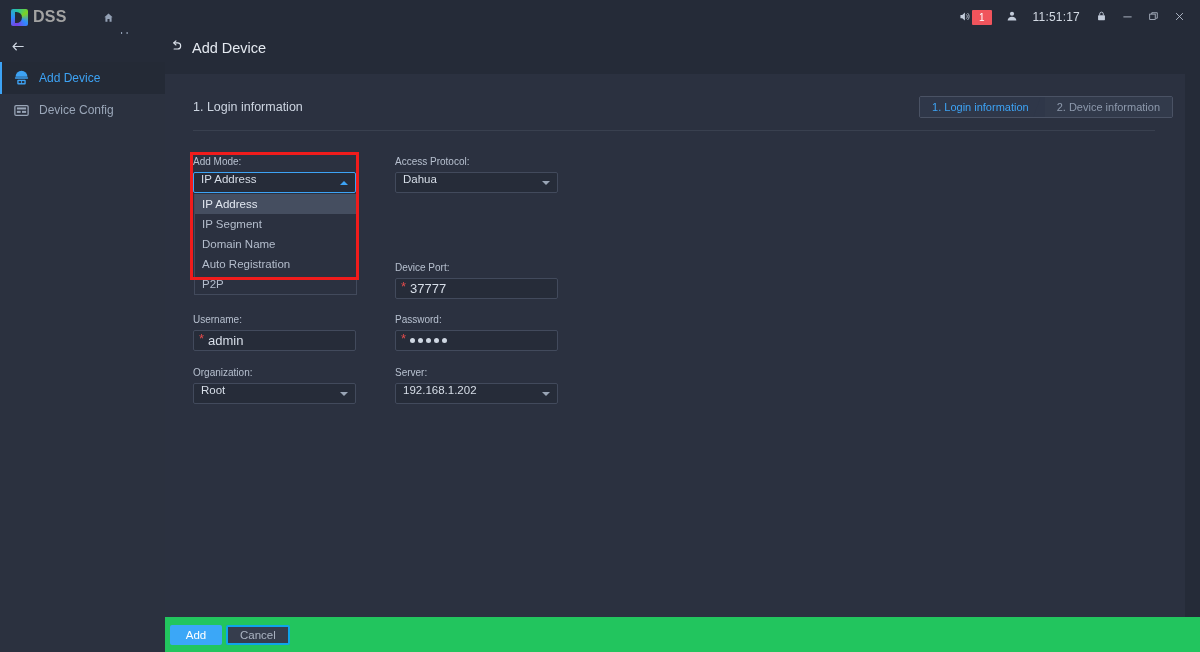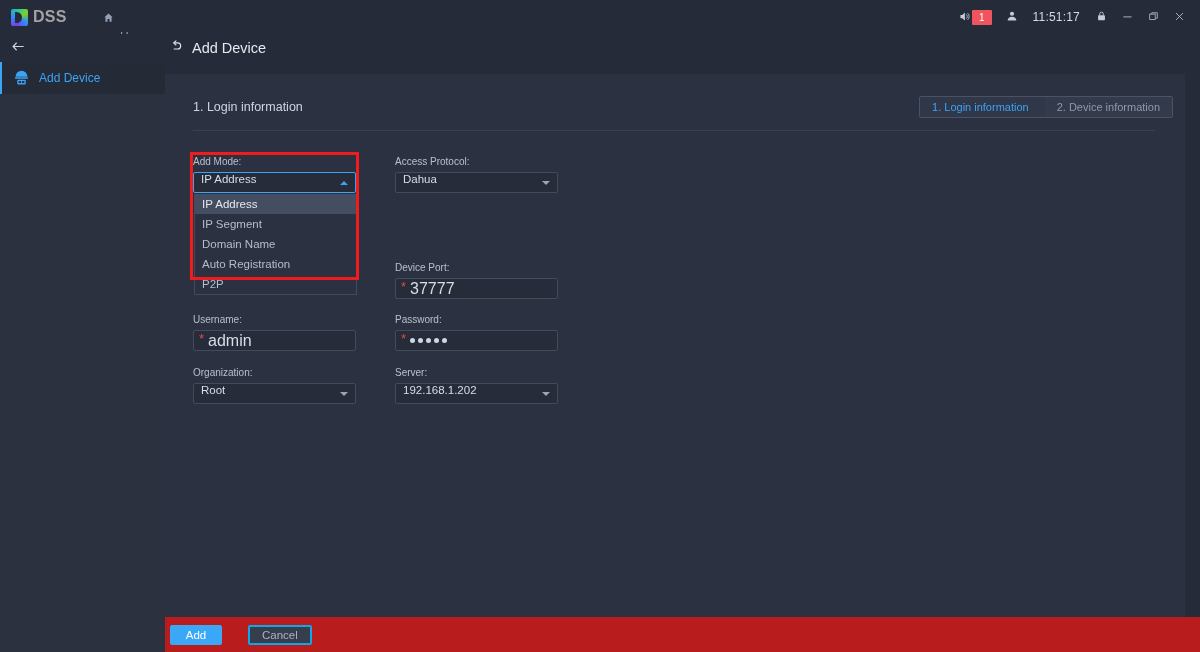--- a/index.html
+++ b/index.html
@@ -143,21 +143,21 @@
   .inp {
     width: 163px; height: 21px; background: #262c39;
     border: 1px solid #424a5c; border-radius: 2px;
     display: flex; align-items: center; position: relative;
     font-size: 11.5px; color: #d7dee8;
   }
   .req-star {
     color: #e04b4b; font-size: 13px; line-height: 5px; margin: 0 4px 0 5px;
     display: inline-block; transform: translateY(-2px);
   }
-  .inp .val { color: #d7dee8; font-size: 16px; }
+  .inp .val { color: #d7dee8; font-size: 13px; }
   .dots { display: flex; gap: 3px; align-items: center; }
   .dots i { width: 5px; height: 5px; border-radius: 50%; background: #cfd7e2; display:block; }
 
   .sel {
     width: 163px; height: 21px; background: #262c39;
     border: 1px solid #424a5c; border-radius: 2px;
     display: flex; padding-left: 7px;
     font-size: 11.5px; color: #d7dee8; position: relative;
   }
   .sel .caret {
@@ -182,21 +182,21 @@
   .dd-opt.sel-opt { background: #454e60; color: #e2e8f1; }
 
   .redbox {
     position: absolute; left: 190px; top: 152px; width: 169px; height: 128px;
     border: 3px solid #f01c1c; z-index: 40; pointer-events: none;
   }
 
   
   .footer {
     position: absolute; left: 165px; top: 617px; width: 1035px; height: 35px;
-    background: #b91c1c; display: flex; align-items: center; padding-left: 5px; gap: 26px;
+    background: #22c55e; display: flex; align-items: center; padding-left: 5px; gap: 4px;
   }
   .btn {
     height: 20px; min-width: 52px; border-radius: 2px; font-size: 11.5px;
     display: flex; align-items: center; justify-content: center;
     padding: 0 12px;
   }
   .btn-primary { background: #3ba7f7; color: #ffffff; }
   .btn-default { background: #363d4d; color: #aab3c2; border: 2px solid #0ea5e9; }
 </style>
 </head>
@@ -302,20 +302,31 @@
         <svg width="17" height="17" viewBox="0 0 20 20">
           <path d="M3 8a7 7 0 0 1 14 0z" fill="#3da3f5"></path>
           <rect x="2.2" y="8.6" width="15.6" height="1.6" rx="0.7" fill="#3da3f5"></rect>
           <rect x="5" y="11.4" width="10" height="5.6" rx="1.2" fill="#3da3f5"></rect>
           <rect x="6.6" y="13.0" width="3.0" height="2.4" fill="#2b313f"></rect>
           <rect x="10.6" y="13.0" width="2.8" height="2.4" fill="#2b313f"></rect>
         </svg>
       </span>
       <span>Add Device</span>
     </div>
+    <div class="side-item">
+      <span class="side-ico">
+        <svg width="17" height="17" viewBox="0 0 20 20">
+          <rect x="2.2" y="4.2" width="15.6" height="11.6" rx="1.4" stroke="#9aa6b8" stroke-width="1.5" fill="none"></rect>
+          <rect x="4.6" y="6.4" width="10.8" height="2.4" fill="#9aa6b8"></rect>
+          <rect x="4.6" y="10.4" width="4.4" height="2.4" fill="#9aa6b8"></rect>
+          <rect x="10.6" y="10.4" width="4.8" height="2.4" fill="#9aa6b8"></rect>
+        </svg>
+      </span>
+      <span>Device Config</span>
+    </div>
   </div>
 
   <div class="content">
     <div class="panel">
 
       <div class="panel-head">
         <div class="section-title">1. Login information</div>
         <div class="steps">
           <div class="step done">
             <span>1. Login information</span>

